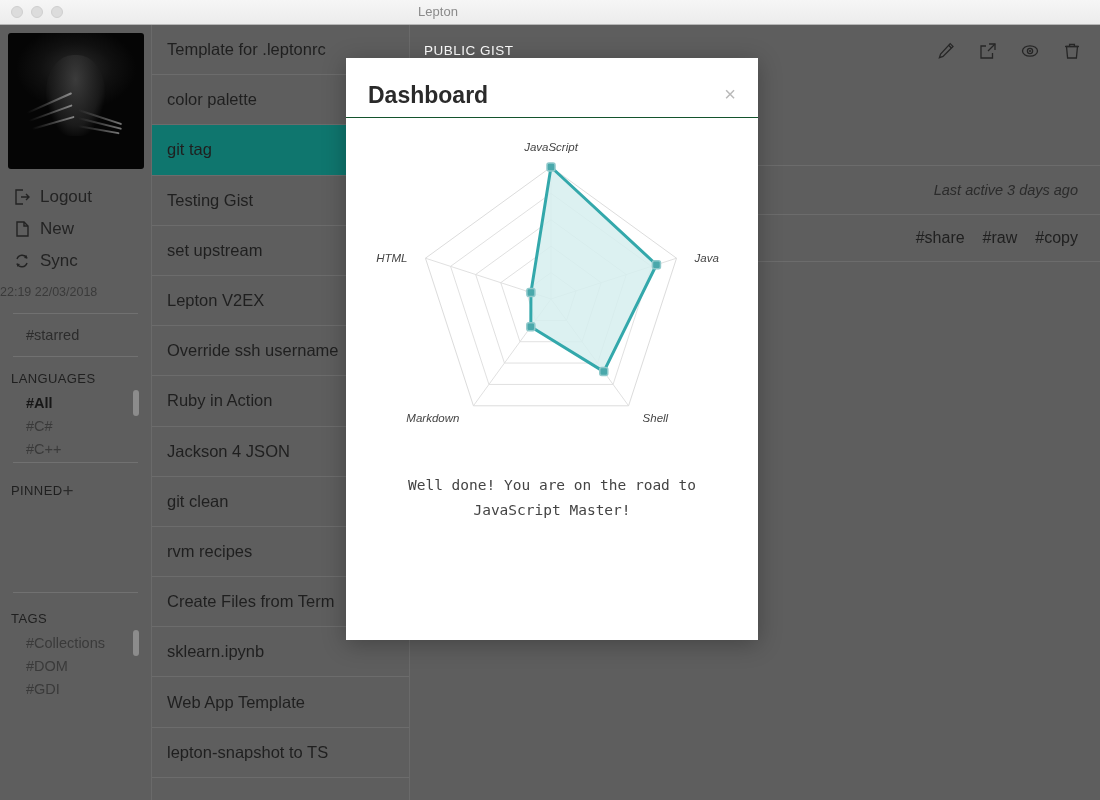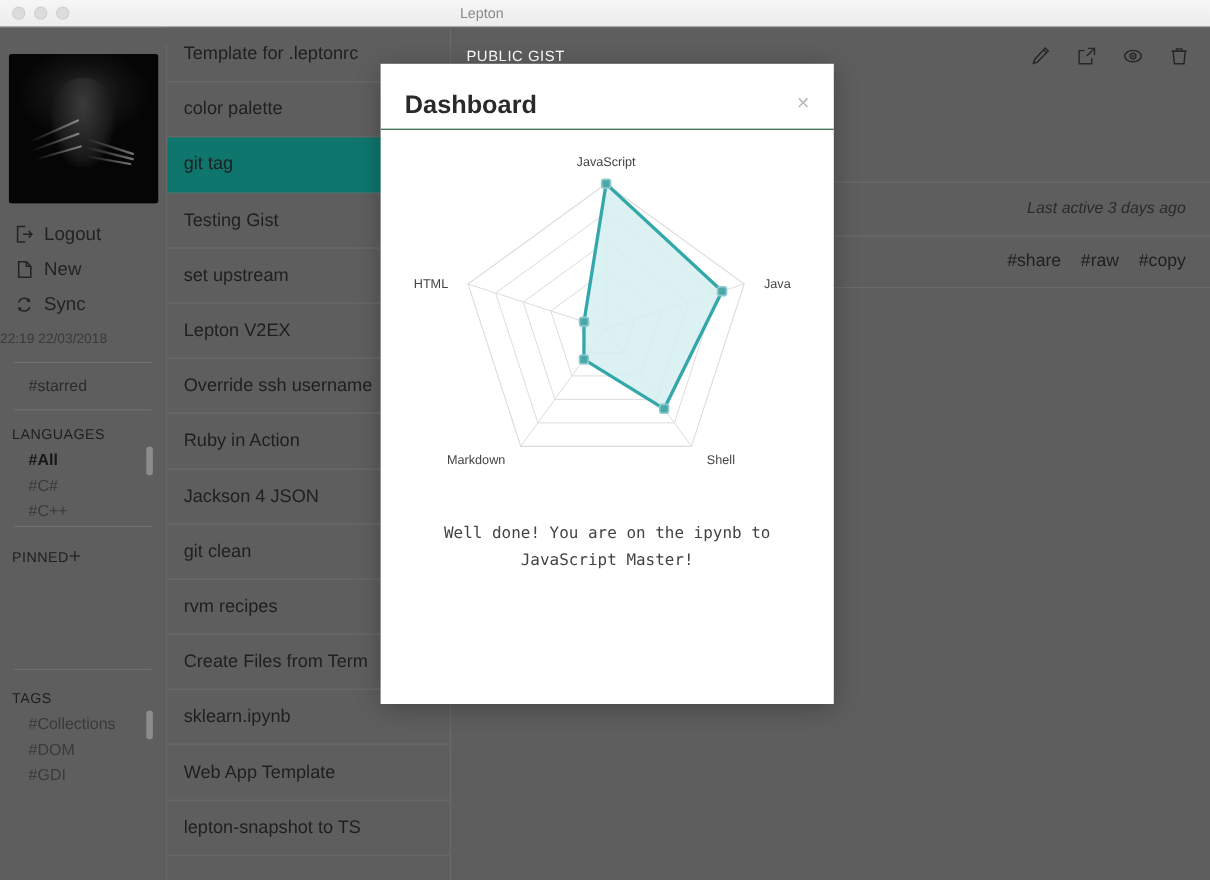--- a/index.html
+++ b/index.html
@@ -72,21 +72,20 @@
 
   
   .sidebar {
     width: 152px;
     flex: 0 0 152px;
     background: #5e5e5e;
     border-right: 1px solid #6a6a6a;
     box-sizing: border-box;
     position: relative;
     color: #262626;
-    margin-top: 16px;
   }
   .avatar {
     width: 136px;
     height: 136px;
     margin: 8px auto 0 auto;
     border-radius: 3px;
     background:
       radial-gradient(ellipse 60px 42px at 50% 26%, #2a2a2a 0%, #101010 60%, #050505 100%),
       linear-gradient(160deg, #1b1b1b 0%, #070707 55%, #000 100%);
     position: relative;
@@ -310,20 +309,21 @@
   .modal-body {
     position: relative;
     height: 509px;
   }
   .radar-wrap {
     position: absolute;
     left: 0;
     top: 0;
     width: 412px;
     height: 360px;
+    font-style: italic;
   }
   .radar-msg {
     position: absolute;
     left: 0;
     top: 355px;
     width: 412px;
     text-align: center;
     font-family: "DejaVu Sans Mono", "Liberation Mono", monospace;
     font-size: 14.5px;
     line-height: 25px;
@@ -535,18 +535,18 @@
             <rect x="253.76" y="249.62" width="8" height="8" rx="2" fill="#4aa8ab" stroke="#8fc9cb" stroke-width="1.5"></rect>
             <rect x="180.83" y="204.77" width="8" height="8" rx="2" fill="#4aa8ab" stroke="#8fc9cb" stroke-width="1.5"></rect>
             <rect x="180.91" y="170.47" width="8" height="8" rx="2" fill="#4aa8ab" stroke="#8fc9cb" stroke-width="1.5"></rect>
             <text x="205.00" y="33.00" text-anchor="middle" class="axis-label">JavaScript</text>
             <text x="348.54" y="144.21" text-anchor="start" class="axis-label">Java</text>
             <text x="296.59" y="303.79" text-anchor="start" class="axis-label">Shell</text>
             <text x="113.41" y="303.79" text-anchor="end" class="axis-label">Markdown</text>
             <text x="61.46" y="144.21" text-anchor="end" class="axis-label">HTML</text>
           </svg>
       </div>
-      <div class="radar-msg">Well done! You are on the ipynb to
+      <div class="radar-msg">Well done! You are on the road to
 JavaScript Master!</div>
     </div>
   </div>
 
 </div>
 
 </body></html>

